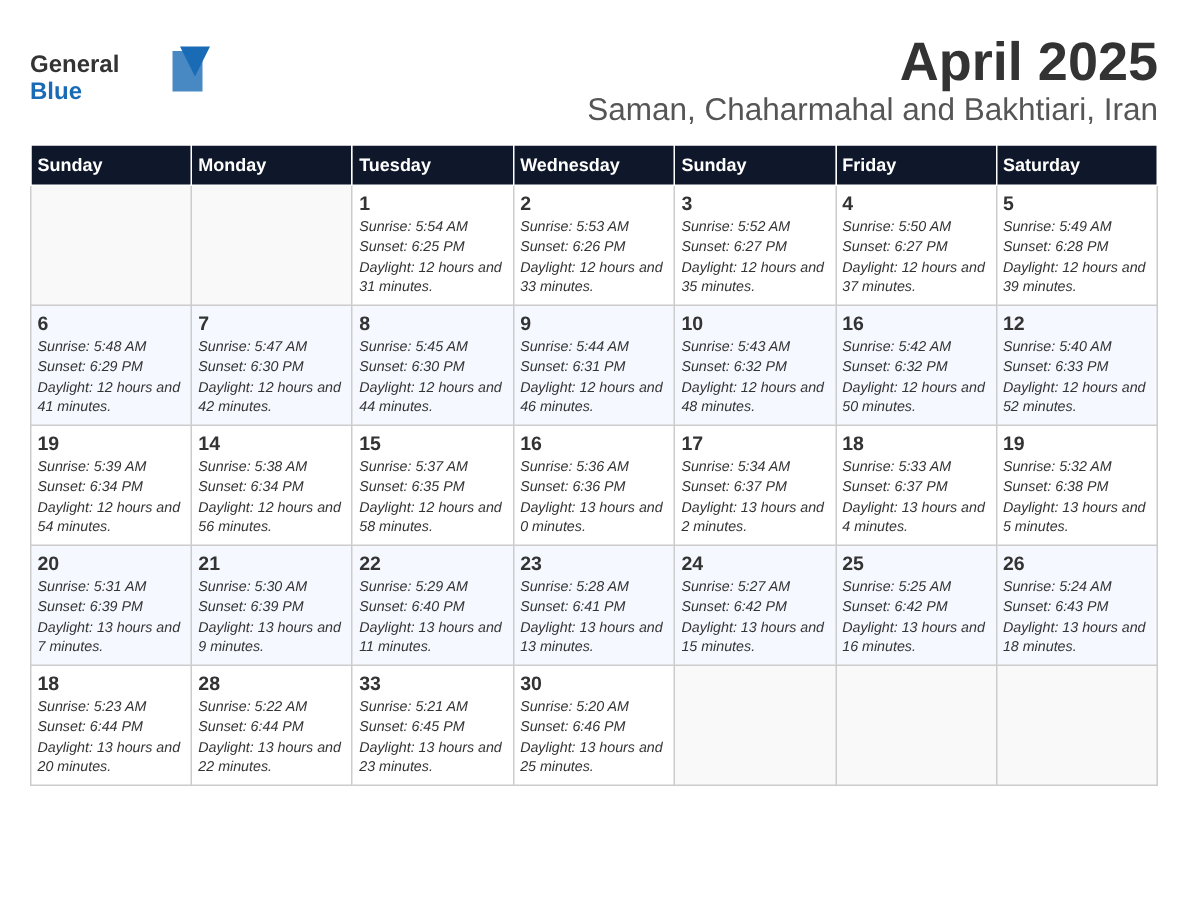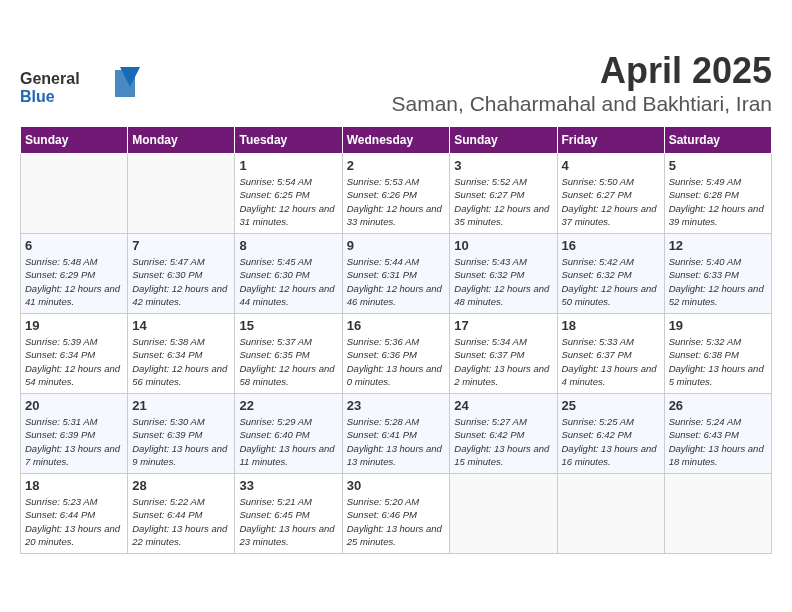--- a/index.html
+++ b/index.html
@@ -6,48 +6,47 @@
     body {
       font-family: Arial, sans-serif;
       background: #fff;
       width: 792px;
       min-height: 612px;
       padding: 20px;
     }
     .header {
       display: flex;
       justify-content: space-between;
-      align-items: flex-end;
+      align-items: center;
       margin-bottom: 10px;
       gap: 18px;
     }
     .logo {
       display: flex;
       align-items: center;
     }
     .title-block {
       text-align: right;
     }
     .month-title {
       font-size: 36px;
       font-weight: bold;
       color: #333;
-      margin-top: 30px;
     }
     .location-title {
       font-size: 21px;
       color: #555;
     }
     table {
       width: 100%;
       border-collapse: collapse;
       font-size: 10px;
     }
     thead th {
-      background-color: #701a75;
+      background-color: #0f172a;
       color: white;
       padding: 6px 4px;
       text-align: left;
       font-size: 12px;
       border: 1px solid #fff;
     }
     td {
       border: 1px solid #ccc;
       vertical-align: top;
       padding: 4px;

